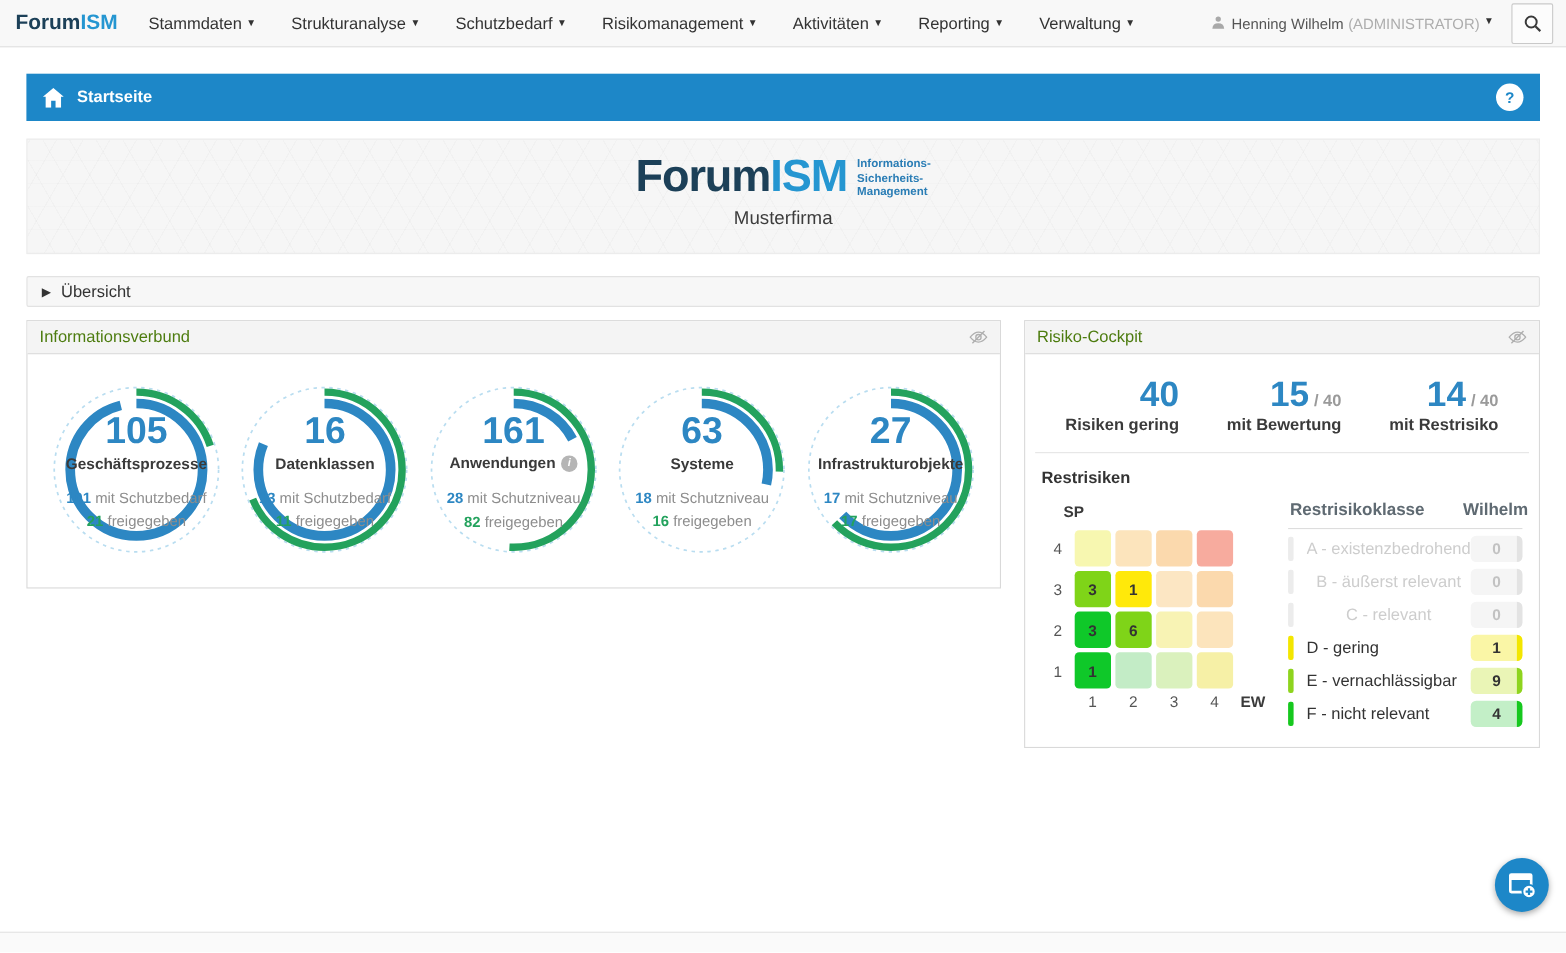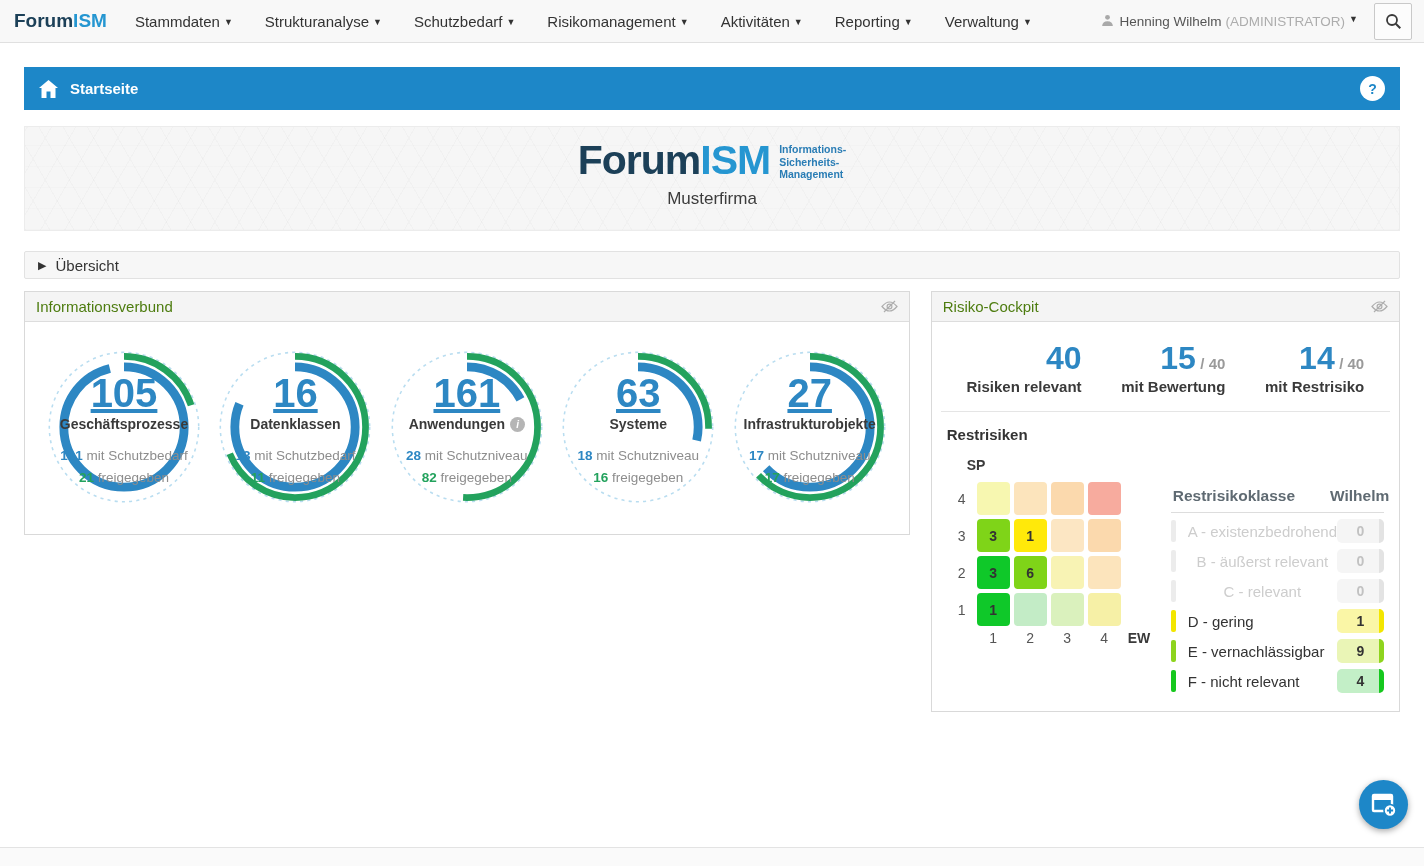--- a/index.html
+++ b/index.html
@@ -59,21 +59,21 @@
   
   .iv-body{ display:flex; justify-content:space-between; padding:22px 16px 24px; }
   .ring-widget{ width:166px; height:166px; position:relative; }
   .ring-widget svg{ position:absolute; inset:0; }
   .track{ fill:none; stroke:#b9ddf0; stroke-width:1.5; stroke-dasharray:3 4; }
   .arc{ fill:none; }
   .arc.green{ stroke:#23a25d; stroke-width:6.5; }
   .arc.blue{ stroke:#2d87c3; stroke-width:8.5; }
   .ring-content{ position:absolute; inset:0; display:flex; flex-direction:column;
     align-items:center; justify-content:center; text-align:center; padding-top:6px;}
-  .ring-value{ font-size:40px; font-weight:bold; color:#2d87c3; line-height:1.05;text-decoration:underline; }
+  .ring-value{ font-size:34px; font-weight:bold; color:#2d87c3; line-height:1.05; }
   .ring-label{ font-size:14px; font-weight:bold; color:#3a3a3a; margin-top:2px; white-space:nowrap;}
   .ring-stats{ margin-top:13px; font-size:13.5px; color:#8d8d8d; line-height:1.6; white-space:nowrap;}
   .ring-stats b.blue{ color:#2d87c3; } .ring-stats b.green{ color:#23a25d; }
   .info-icon{ display:inline-flex; width:15px; height:15px; border-radius:50%; background:#b5b5b5;
     color:#fff; font-size:10px; font-weight:bold; align-items:center; justify-content:center;
     vertical-align:1px; margin-left:5px; cursor:pointer; font-style:italic;}
   
   .rc-stats{ display:flex; justify-content:space-around; padding:20px 6px 16px;
     text-align:right; border-bottom:1px solid #e5e5e5; margin:0 9px; }
   .rc-num{ line-height:1; }
@@ -87,21 +87,21 @@
   .hm-sp{ font-weight:bold; font-size:14px; color:#3a3a3a; margin:2px 0 9px 16px; }
   .hm-row{ display:flex; align-items:center; margin-bottom:4px; }
   .hm-rowlabel{ width:22px; text-align:center; font-size:14px; color:#555; }
   .hm-cell{ width:33px; height:33px; border-radius:4px; margin-left:4px; display:flex;
     align-items:center; justify-content:center; font-size:14px; font-weight:bold; color:#333;}
   .hm-cols{ display:flex; align-items:center; margin-left:22px; margin-top:4px; }
   .hm-collabel{ width:33px; margin-left:4px; text-align:center; font-size:14px; color:#555;}
   .hm-ew{ font-weight:bold; font-size:14px; color:#3a3a3a; margin-left:7px; }
   .classes{ flex:1; margin-left:16px; }
   .cls-header{ display:flex; align-items:center; font-weight:bold; font-size:15.5px;
-    color:#5f6a72; padding:0 2px 7px; border-bottom:1px solid #ddd;margin-top:32px; }
+    color:#5f6a72; padding:0 2px 7px; border-bottom:1px solid #ddd; }
   .cls-header .hc{ flex:1; } .cls-header .ha{ width:52px; text-align:center; }
   .cls-row{ display:flex; align-items:center; height:24px; margin-top:6px; }
   .cls-bar{ width:5px; height:22px; border-radius:2px; flex:none; }
   .cls-label{ flex:1; margin-left:12px; font-size:15px; color:#333; white-space:nowrap;
     overflow:hidden;}
   .cls-badge{ width:47px; height:24px; border-radius:5px; position:relative; display:flex;
     align-items:center; justify-content:center; font-size:14px; font-weight:bold; color:#333;}
   .cls-stripe{ position:absolute; right:0; top:0; width:5px; height:100%;
     border-radius:0 5px 5px 0; }
   .cls-row.disabled .cls-label{ color:#cdcdcd;text-align:center; }
@@ -279,21 +279,21 @@
             <path d="M1 6.5 Q8.5 -2.5 16 6.5 Q8.5 15.5 1 6.5 Z" fill="none" stroke="#8a8a8a" stroke-width="1.2"></path>
             <circle cx="8.5" cy="6.5" r="2.4" fill="none" stroke="#8a8a8a" stroke-width="1.2"></circle>
             <line x1="3" y1="12" x2="14" y2="1" stroke="#8a8a8a" stroke-width="1.3"></line>
           </svg>
       </span>
     </div>
 
     <div class="rc-stats">
       <div>
         <div class="rc-num"><span class="rc-val">40</span><span class="rc-suffix"></span></div>
-        <div class="rc-label">Risiken relevant</div>
+        <div class="rc-label">Risiken gering</div>
       </div>
       <div>
         <div class="rc-num"><span class="rc-val">15</span> <span class="rc-suffix">/ 40</span></div>
         <div class="rc-label">mit Bewertung</div>
       </div>
       <div>
         <div class="rc-num"><span class="rc-val">14</span> <span class="rc-suffix">/ 40</span></div>
         <div class="rc-label">mit Restrisiko</div>
       </div>
     </div>

